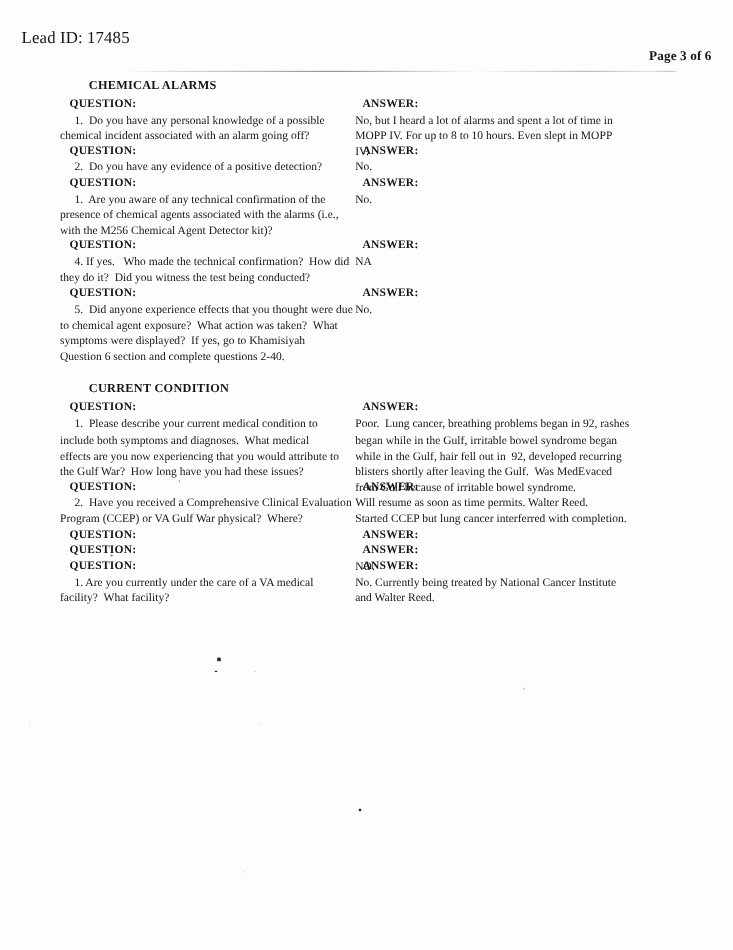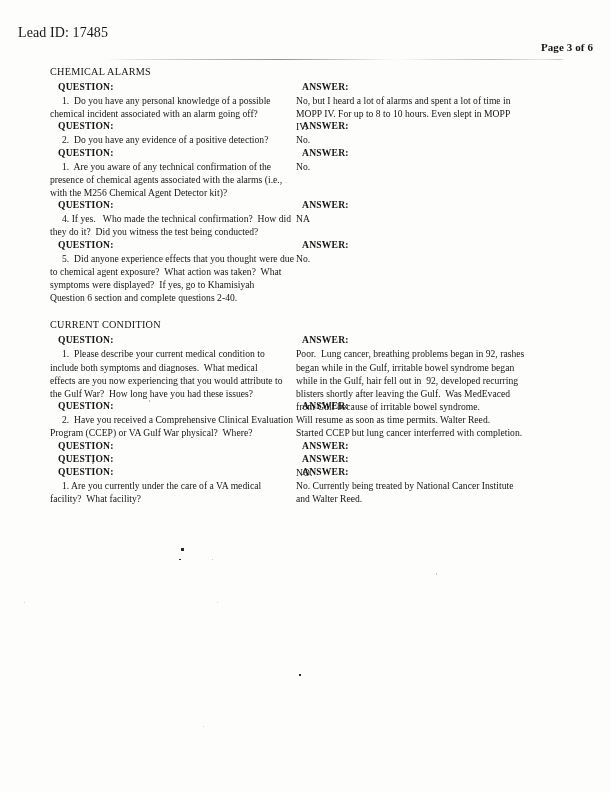--- a/index.html
+++ b/index.html
@@ -75,23 +75,23 @@
     position: absolute;
     left: 0;
     top: 66px;
     width: 611px;
   }
   .section {
     position: relative;
   }
   .section-title {
     font-size: 10.2px;
-    font-weight: normal;
+    font-weight: bold;
     letter-spacing: 0.25px;
-    padding-left: 50px;
+    padding-left: 74px;
     margin-bottom: 4px;
   }
   .section + .section {
     margin-top: 15px;
   }
 
   .qa {
     position: relative;
     width: 611px;
   }

